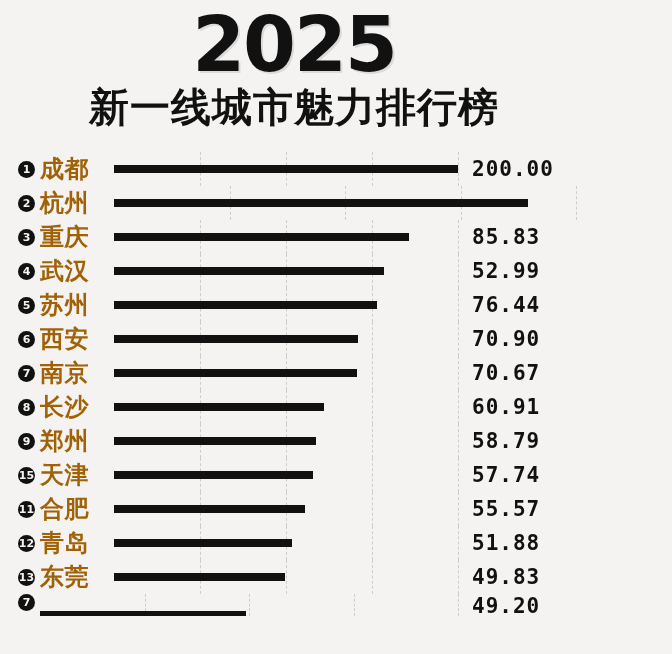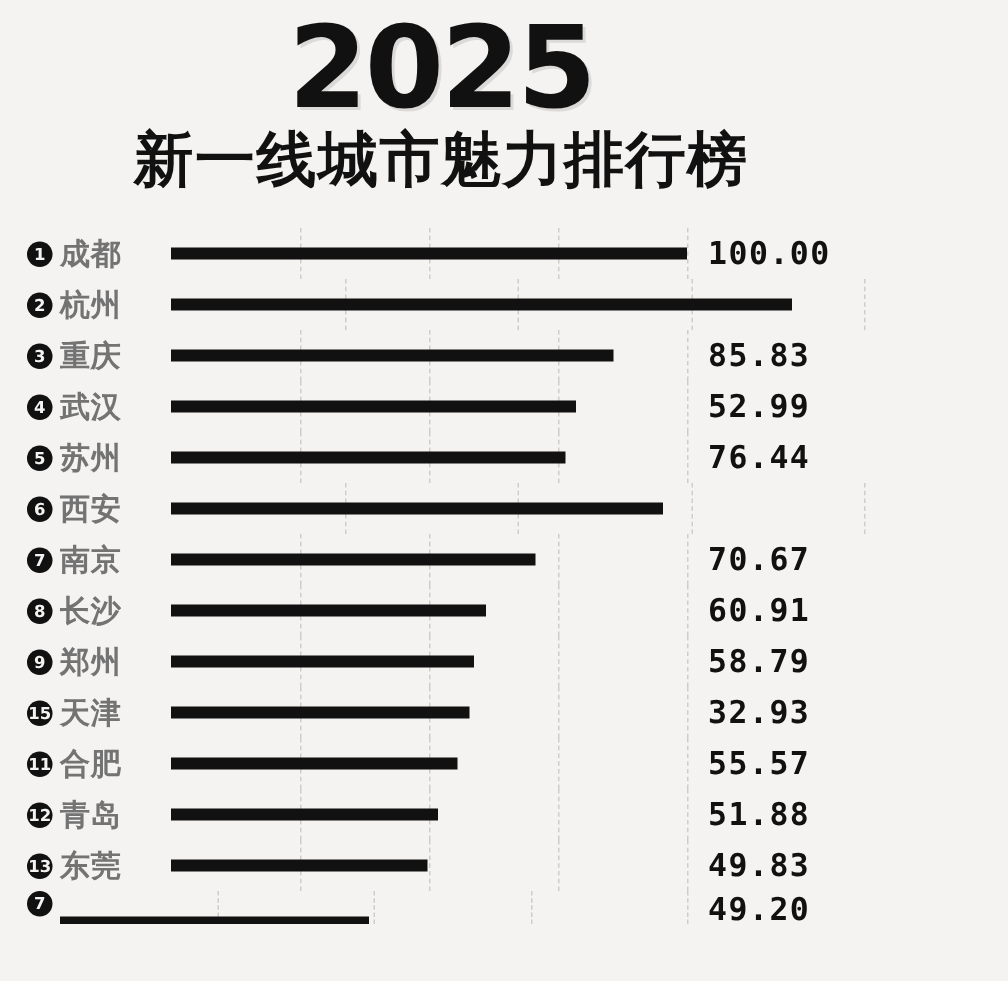--- a/index.html
+++ b/index.html
@@ -67,24 +67,24 @@
     font-weight: 700;
     line-height: 17px;
     text-align: center;
     margin-right: 5px;
   }
   .city {
     flex: 0 0 auto;
     width: 74px;
     font-family: "DejaVu Sans", sans-serif;
     font-weight: 700;
-    font-size: 20px;
+    font-size: 24px;
     letter-spacing: 0.5px;
     white-space: nowrap;
-    color: #737373;
+    color: #a16207;
   }
   .track {
     flex: 1 1 auto;
     position: relative;
     height: 34px;
   }
   .gridline {
     position: absolute;
     top: 0;
     bottom: 0;
@@ -143,21 +143,21 @@
       <div class="row">
         <div class="rank-badge">1</div>
         <div class="city">成都</div>
         <div class="track">
           <div class="gridline" style="left: 25%;"></div>
           <div class="gridline" style="left: 50%;"></div>
           <div class="gridline" style="left: 75%;"></div>
           <div class="gridline" style="left: 100%;"></div>
           <div class="bar" style="width: 100%; background: rgb(17, 17, 17);"></div>
         </div>
-        <div class="value">100.00</div>
+        <div class="value">200.00</div>
       </div>
       <div class="row">
         <div class="rank-badge">2</div>
         <div class="city">杭州</div>
         <div class="track">
           <div class="gridline" style="left: 25%;"></div>
           <div class="gridline" style="left: 50%;"></div>
           <div class="gridline" style="left: 75%;"></div>
           <div class="gridline" style="left: 100%;"></div>
           <div class="bar" style="width: 89.55%; background: rgb(17, 17, 17);"></div>
@@ -202,20 +202,21 @@
       <div class="row">
         <div class="rank-badge">6</div>
         <div class="city">西安</div>
         <div class="track">
           <div class="gridline" style="left: 25%;"></div>
           <div class="gridline" style="left: 50%;"></div>
           <div class="gridline" style="left: 75%;"></div>
           <div class="gridline" style="left: 100%;"></div>
           <div class="bar" style="width: 70.9%; background: rgb(17, 17, 17);"></div>
         </div>
+        <div class="value">70.90</div>
       </div>
       <div class="row">
         <div class="rank-badge">7</div>
         <div class="city">南京</div>
         <div class="track">
           <div class="gridline" style="left: 25%;"></div>
           <div class="gridline" style="left: 50%;"></div>
           <div class="gridline" style="left: 75%;"></div>
           <div class="gridline" style="left: 100%;"></div>
           <div class="bar" style="width: 70.67%; background: rgb(17, 17, 17);"></div>
@@ -249,21 +250,21 @@
       <div class="row">
         <div class="rank-badge">15</div>
         <div class="city">天津</div>
         <div class="track">
           <div class="gridline" style="left: 25%;"></div>
           <div class="gridline" style="left: 50%;"></div>
           <div class="gridline" style="left: 75%;"></div>
           <div class="gridline" style="left: 100%;"></div>
           <div class="bar" style="width: 57.74%; background: rgb(17, 17, 17);"></div>
         </div>
-        <div class="value">32.93</div>
+        <div class="value">57.74</div>
       </div>
       <div class="row">
         <div class="rank-badge">11</div>
         <div class="city">合肥</div>
         <div class="track">
           <div class="gridline" style="left: 25%;"></div>
           <div class="gridline" style="left: 50%;"></div>
           <div class="gridline" style="left: 75%;"></div>
           <div class="gridline" style="left: 100%;"></div>
           <div class="bar" style="width: 55.57%; background: rgb(17, 17, 17);"></div>

